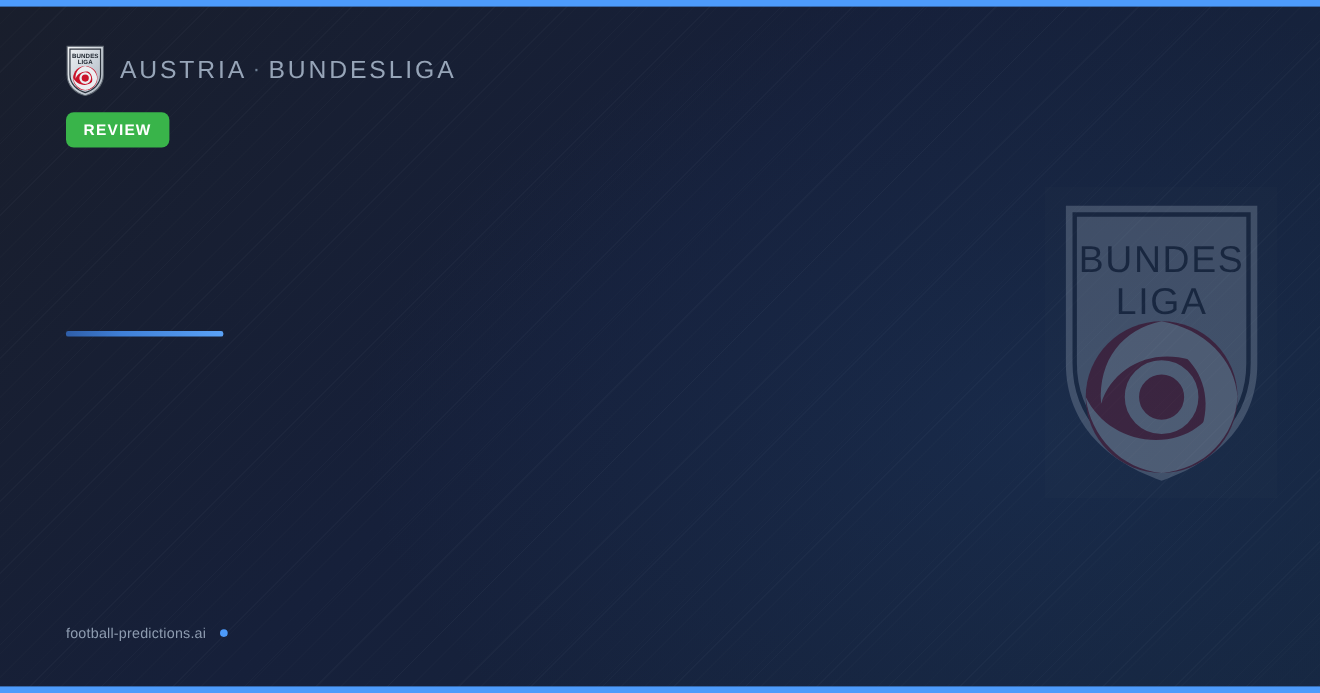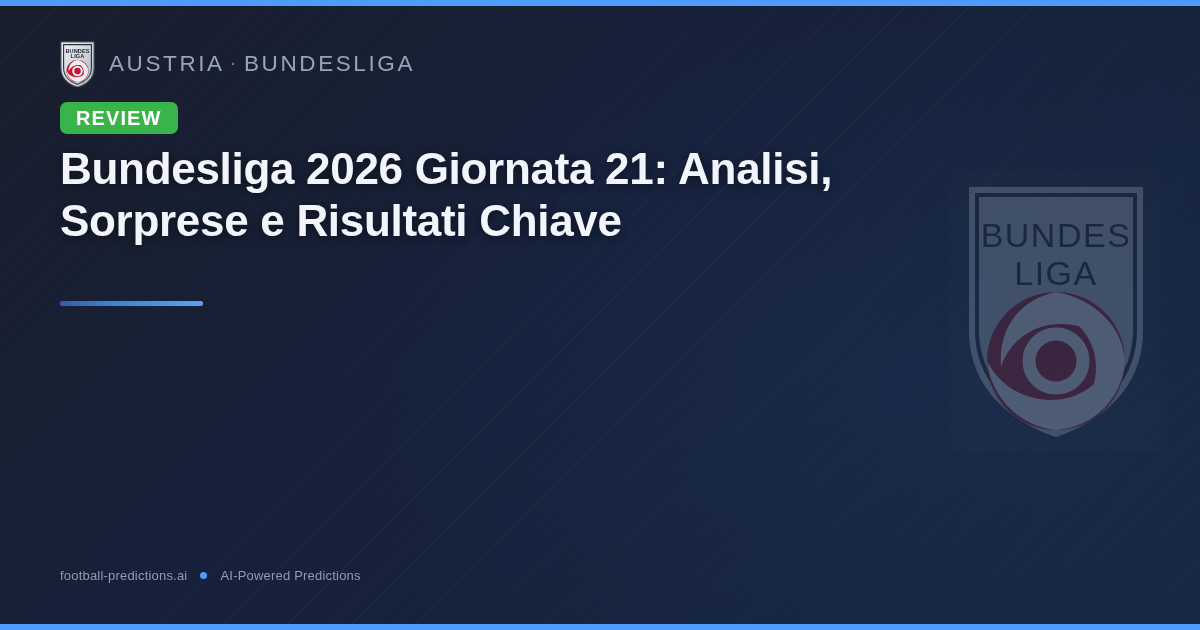--- a/index.html
+++ b/index.html
@@ -138,21 +138,21 @@
     top: 102px;
     left: 0;
     display: inline-flex;
     align-items: center;
     justify-content: center;
     height: 32px;
     padding: 0 16px;
     border-radius: 7px;
     background: #39b44a;
     color: #ffffff;
-    font-size: 20px;
+    font-size: 14px;
     font-weight: 700;
     letter-spacing: 1.1px;
     line-height: 1;
   }
 
   
   .headline {
     position: absolute;
     top: 143px;
     left: 0;
@@ -266,24 +266,22 @@
         </svg>
       </span>
 
       <span class="league-name">
         <span>AUSTRIA</span><span class="sep">·</span><span>BUNDESLIGA</span>
       </span>
     </div>
 
     <div class="badge-pill">REVIEW</div>
 
-    <h1 class="headline">Bundesliga 2026 Giornata 21: Analisi, Sorprese e Risultati Chiave</h1>
 
     <div class="accent-rule"></div>
 
     <div class="footer">
       <span class="site">football-predictions.ai</span>
       <span class="dot"></span>
-      <span class="tag">AI-Powered Predictions</span>
     </div>
 
   </div>
 </div>
 
 </body></html>

